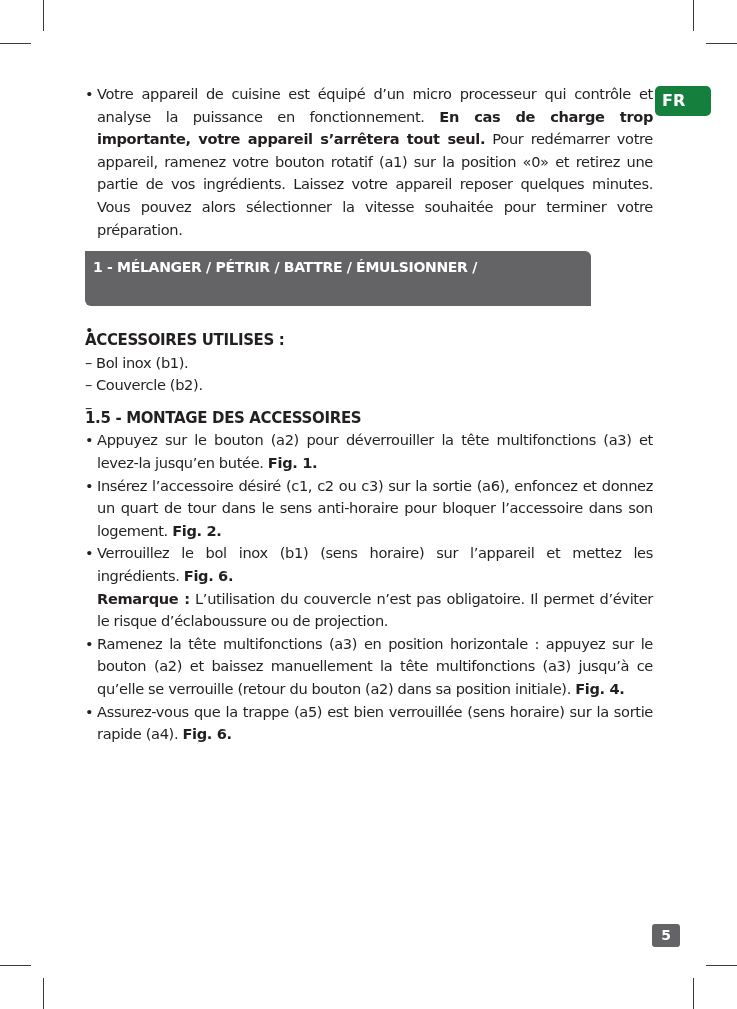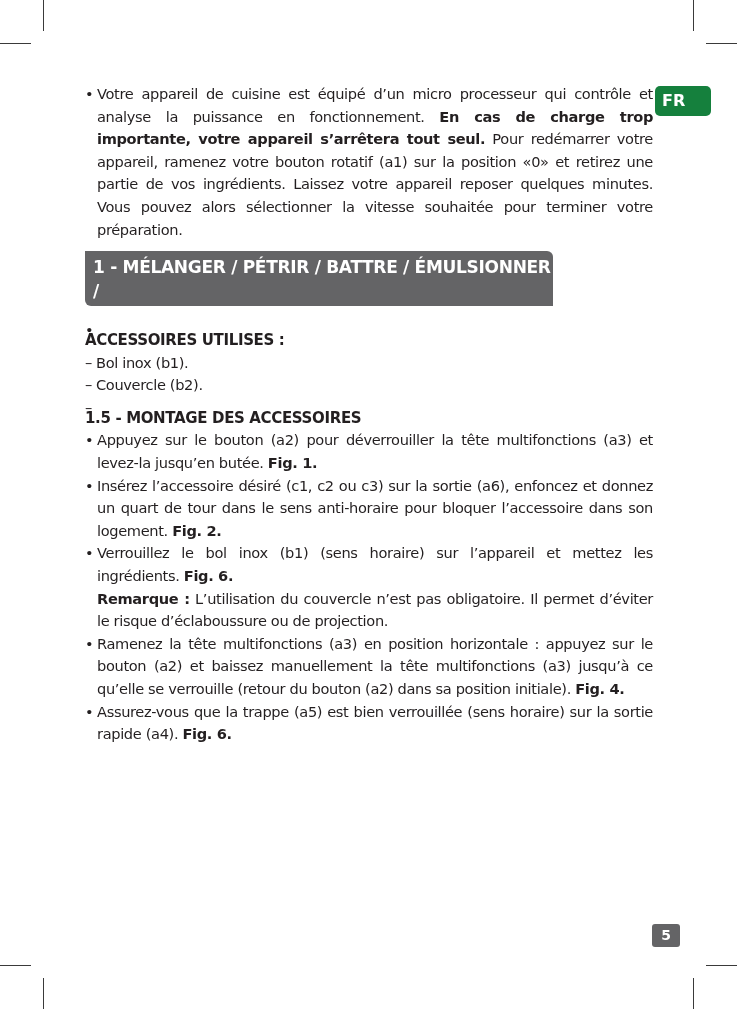--- a/index.html
+++ b/index.html
@@ -57,27 +57,27 @@
       position: absolute;
       left: 0;
       top: 0;
     }
     .last-line-left { text-align-last: left; }
 
     .section-header {
       position: absolute;
       left: 85px;
       top: 251px;
-      width: 468px;
+      width: 506px;
       height: 55px;
       background: #646466;
       border-radius: 0 6px 0 6px;
       color: #ffffff;
       font-weight: bold;
-      font-size: 17px;
+      font-size: 14px;
       line-height: 24px;
       box-sizing: border-box;
       padding: 4px 0 0 8px;
       letter-spacing: -0.3px;
     }
     .section-header .cont {
       padding-left: 27px;
       display: block;
     }
 

